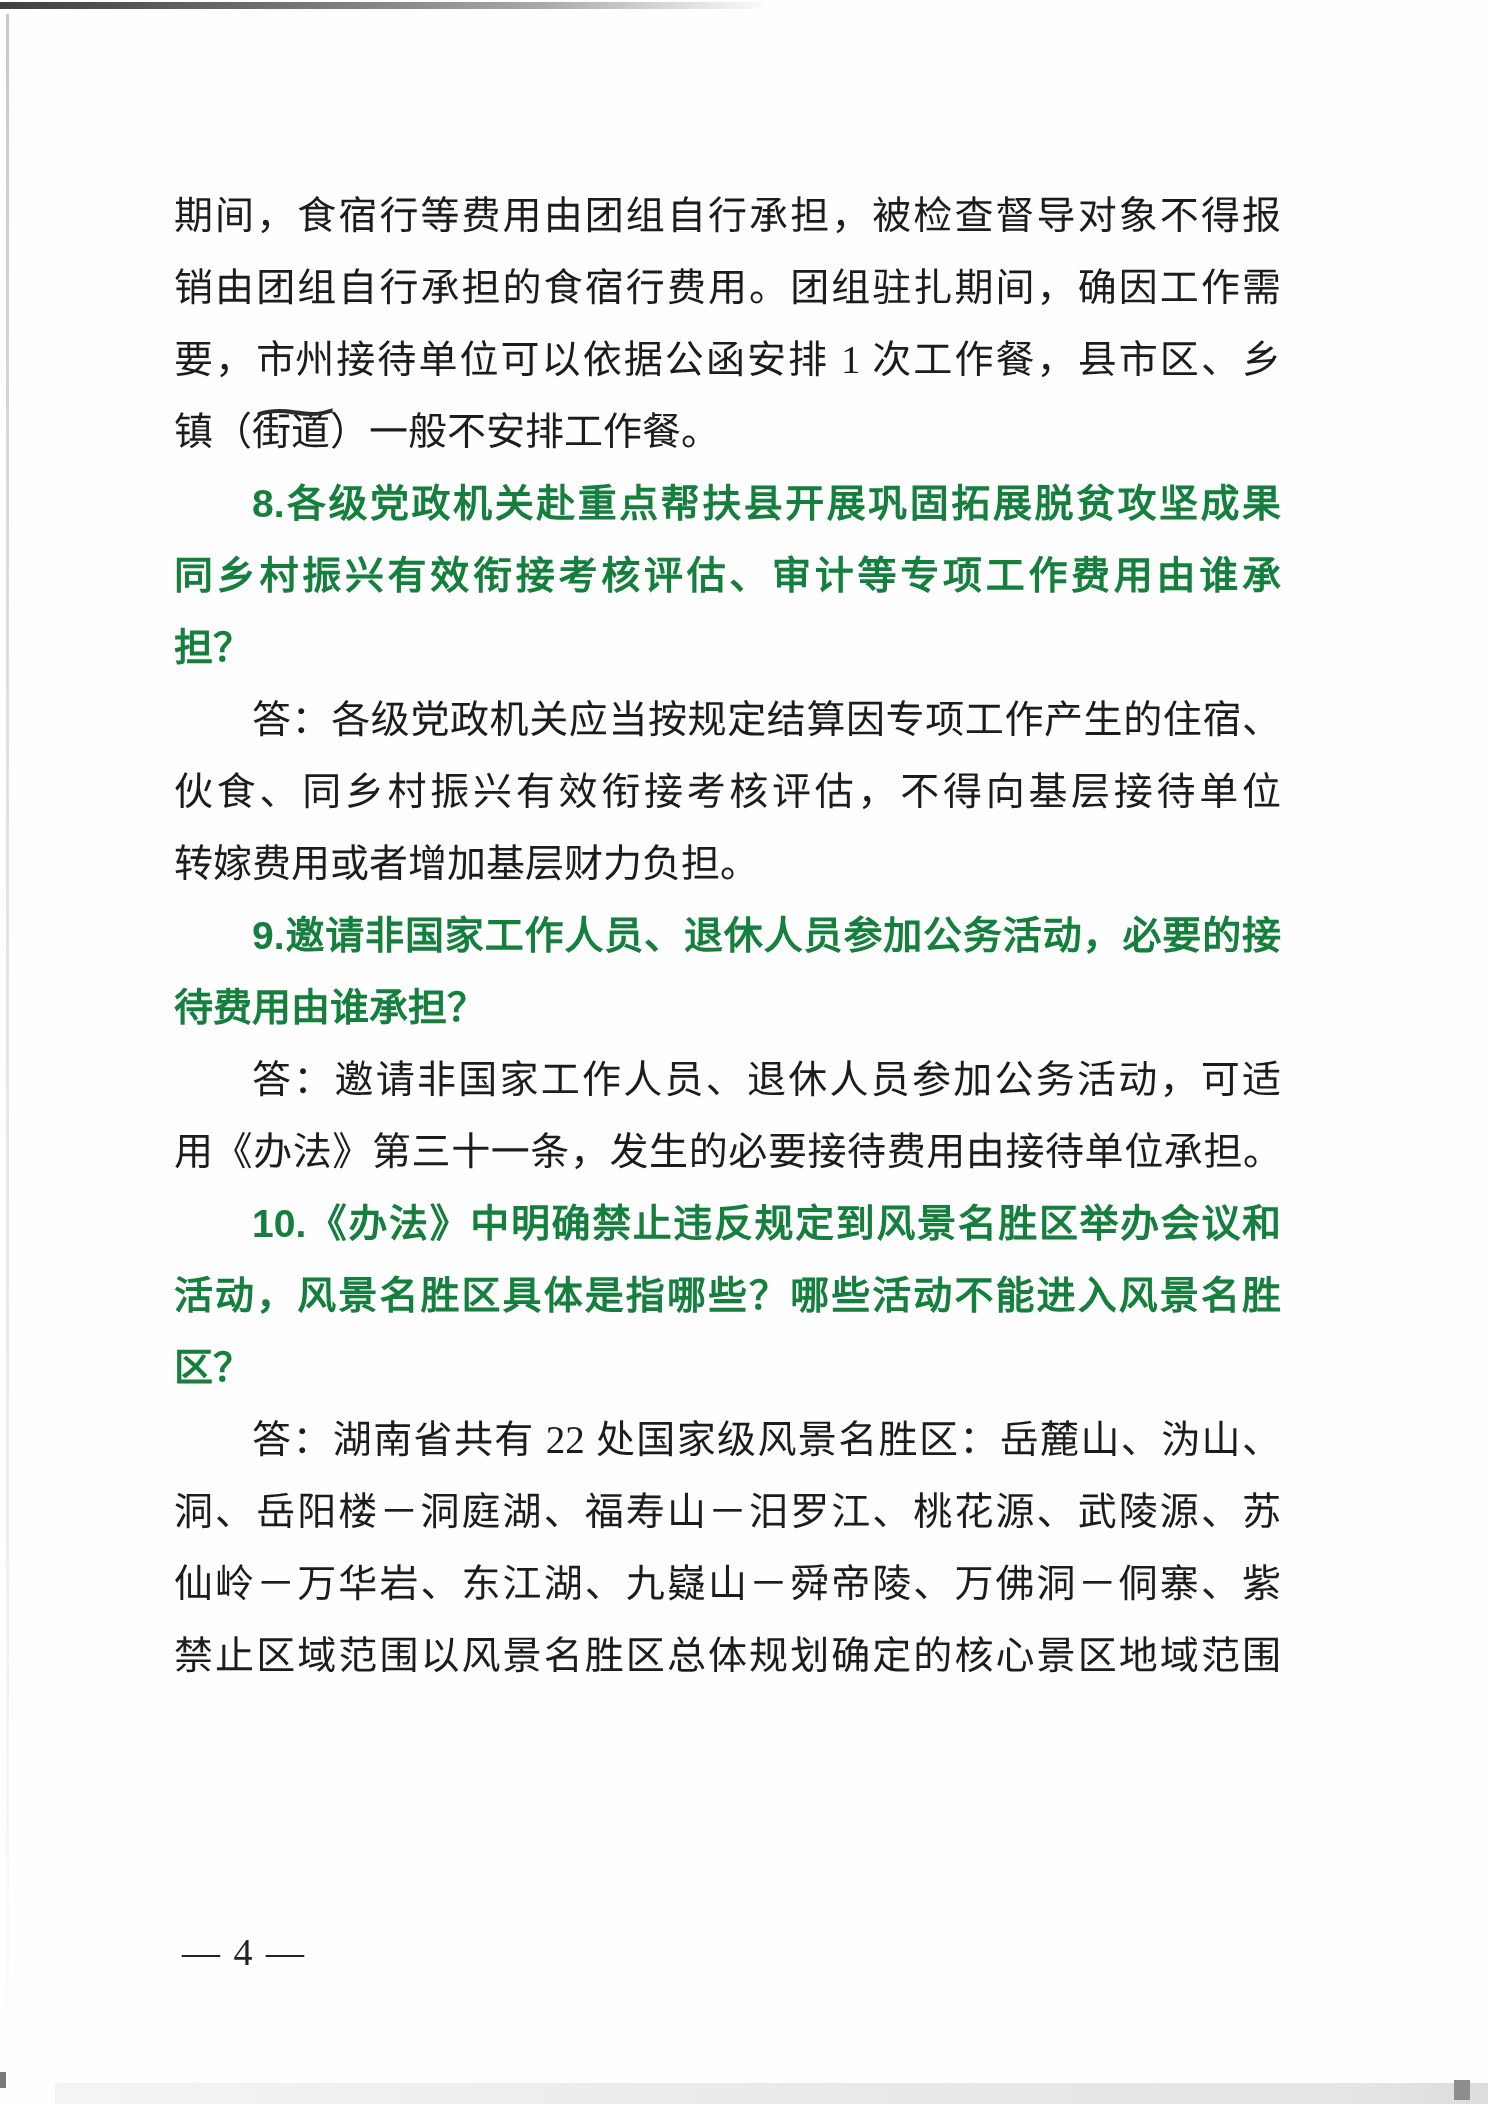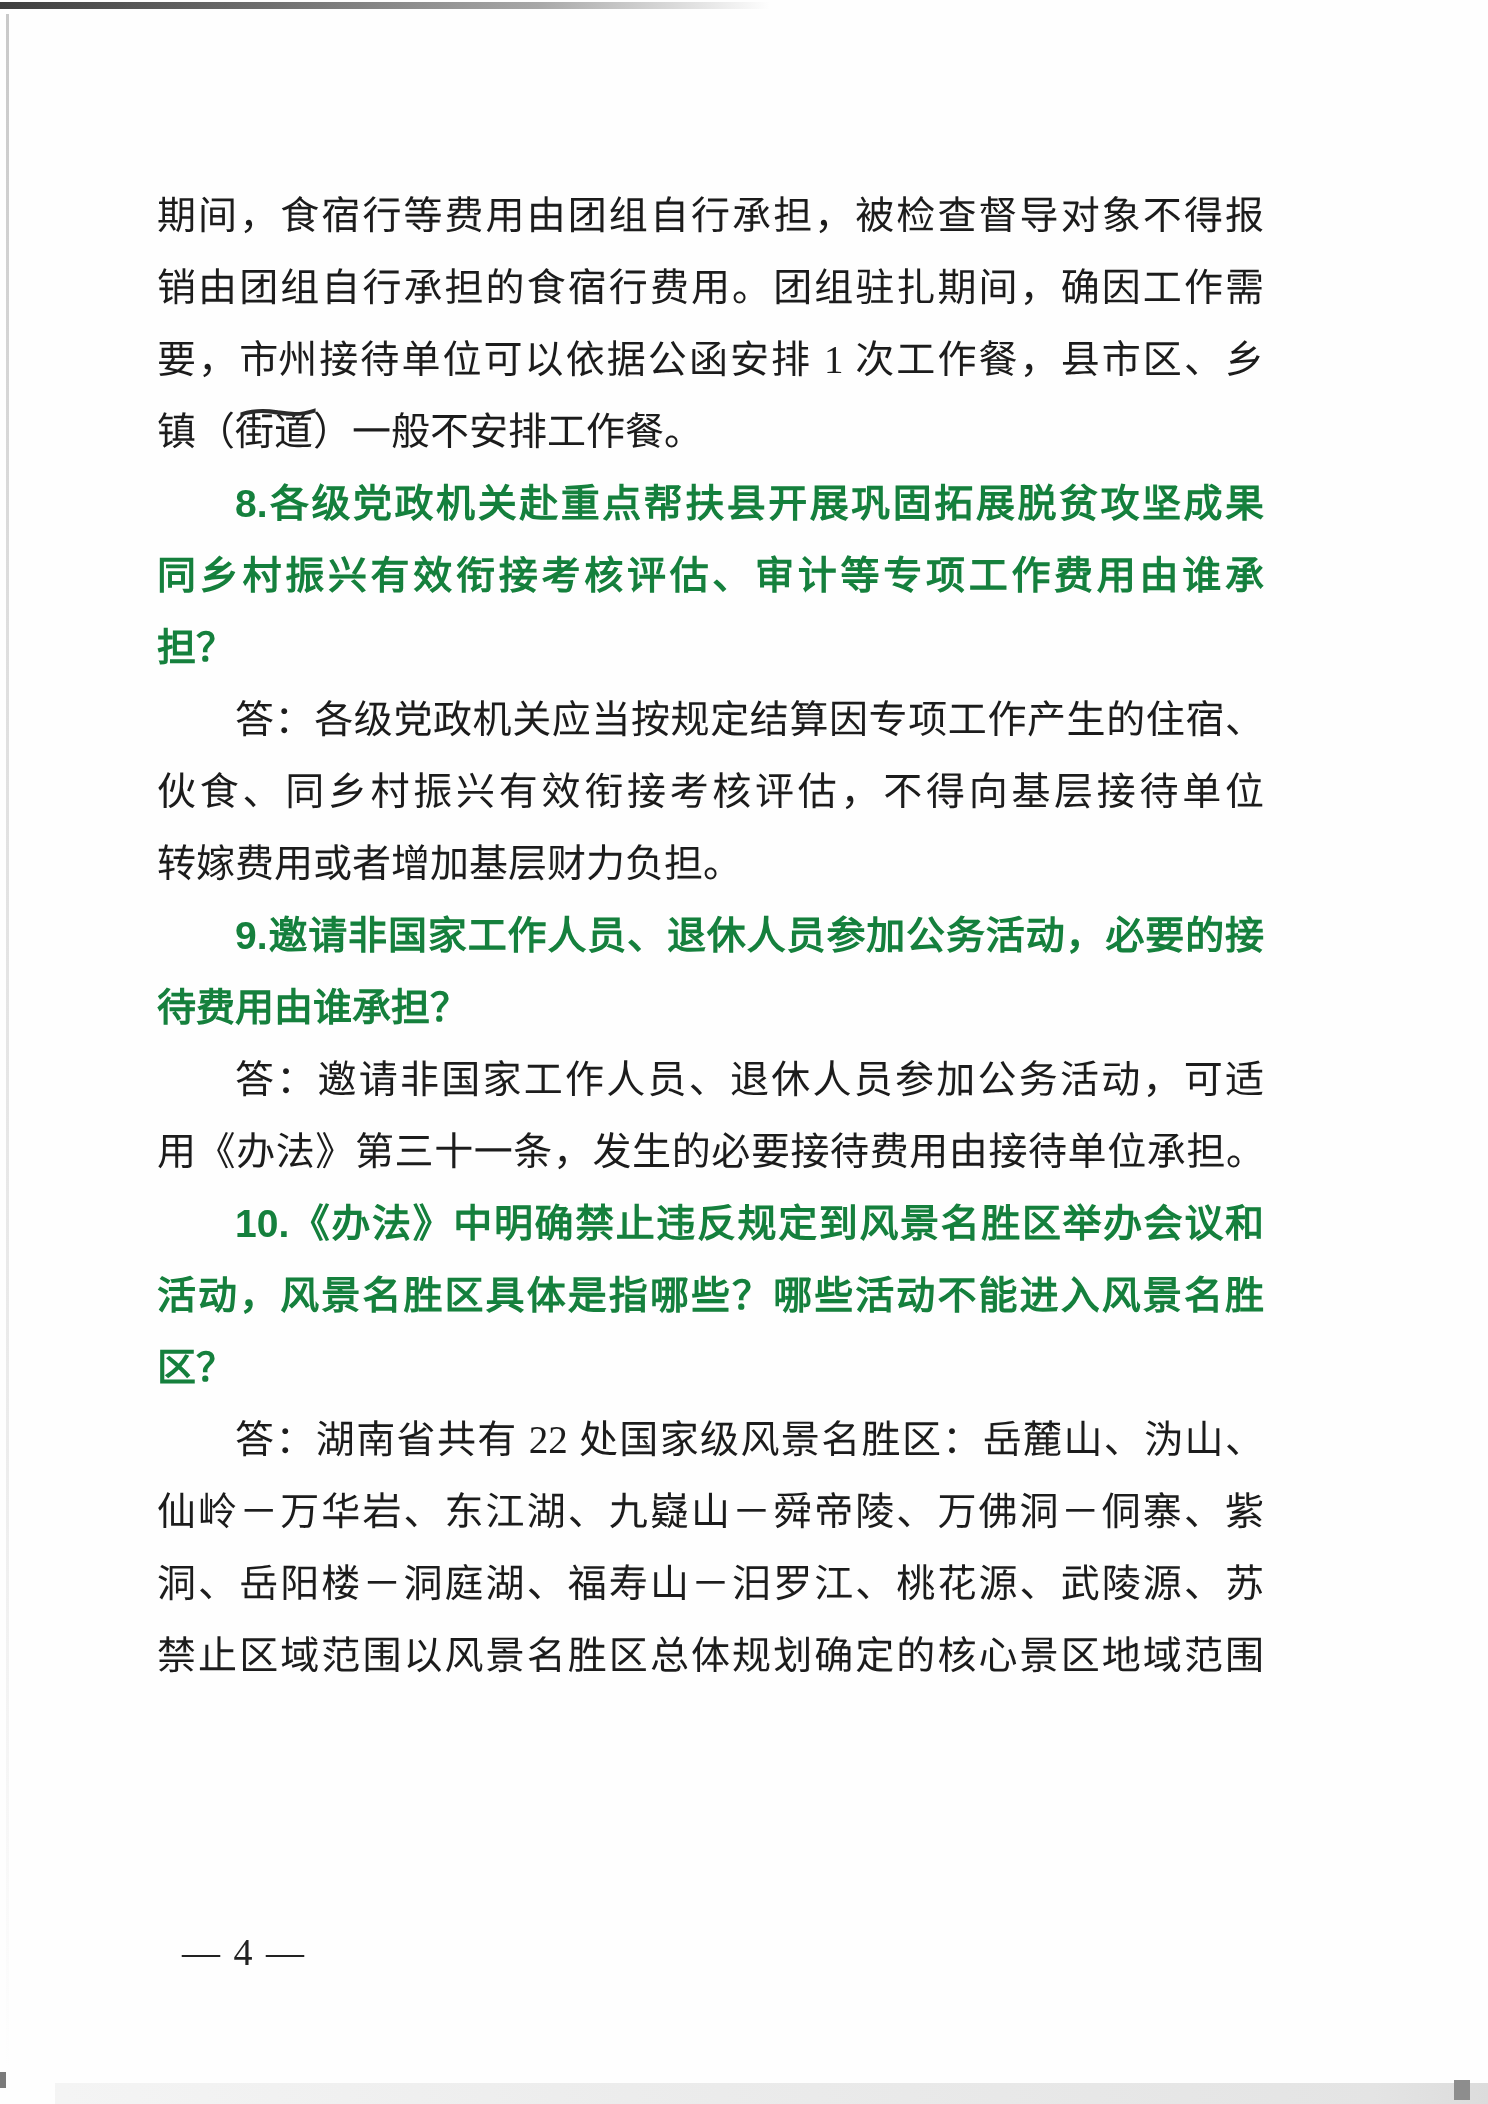--- a/index.html
+++ b/index.html
@@ -27,21 +27,21 @@
   }
   .scan-corner-mark{
     position:absolute;right:18px;bottom:4px;width:16px;height:20px;
     background:#8d8d8d;
   }
   .scan-left-tick{
     position:absolute;left:0;bottom:16px;width:6px;height:16px;background:#7a7a7a;
   }
   
   .text-block{
-    position:absolute;left:157px;top:180px;width:1107px;
+    position:absolute;left:174px;top:180px;width:1107px;
   }
   .line{
     height:72px;line-height:72px;
     font-size:39px;
     white-space:pre;
     letter-spacing:0;
   }
   .line.q{
     font-family:"Liberation Sans","DejaVu Sans",sans-serif;
     font-weight:700;color:#15803d;
@@ -89,19 +89,19 @@
       <div class="line body j"><span>伙食、同乡村振兴有效衔接考核评估，不得向基层接待单位</span></div>
       <div class="line body"><span>转嫁费用或者增加基层财力负担。</span></div>
       <div class="line q j ind"><span>9.邀请非国家工作人员、退休人员参加公务活动，必要的接</span></div>
       <div class="line q"><span>待费用由谁承担？</span></div>
       <div class="line body j ind"><span>答：邀请非国家工作人员、退休人员参加公务活动，可适</span></div>
       <div class="line body j tight"><span>用《办法》第三十一条，发生的必要接待费用由接待单位承担。</span></div>
       <div class="line q j ind"><span>10.《办法》中明确禁止违反规定到风景名胜区举办会议和</span></div>
       <div class="line q j"><span>活动，风景名胜区具体是指哪些？哪些活动不能进入风景名胜</span></div>
       <div class="line q"><span>区？</span></div>
       <div class="line body j ind"><span>答：湖南省共有 22 处国家级风景名胜区：岳麓山、沩山、</span></div>
+      <div class="line body j"><span>洞、岳阳楼－洞庭湖、福寿山－汨罗江、桃花源、武陵源、苏</span></div>
       <div class="line body j"><span>仙岭－万华岩、东江湖、九嶷山－舜帝陵、万佛洞－侗寨、紫</span></div>
-      <div class="line body j"><span>洞、岳阳楼－洞庭湖、福寿山－汨罗江、桃花源、武陵源、苏</span></div>
       <div class="line body j"><span>禁止区域范围以风景名胜区总体规划确定的核心景区地域范围</span></div>
     </div>
 
   <div class="page-number">— 4 —</div>
 </div>
 
 </body></html>

